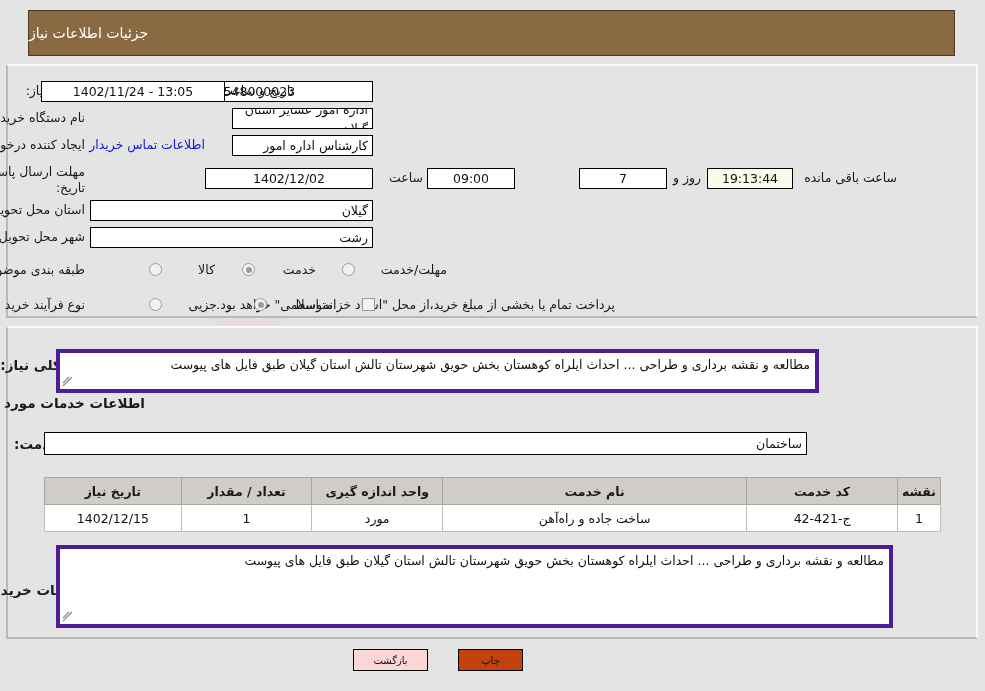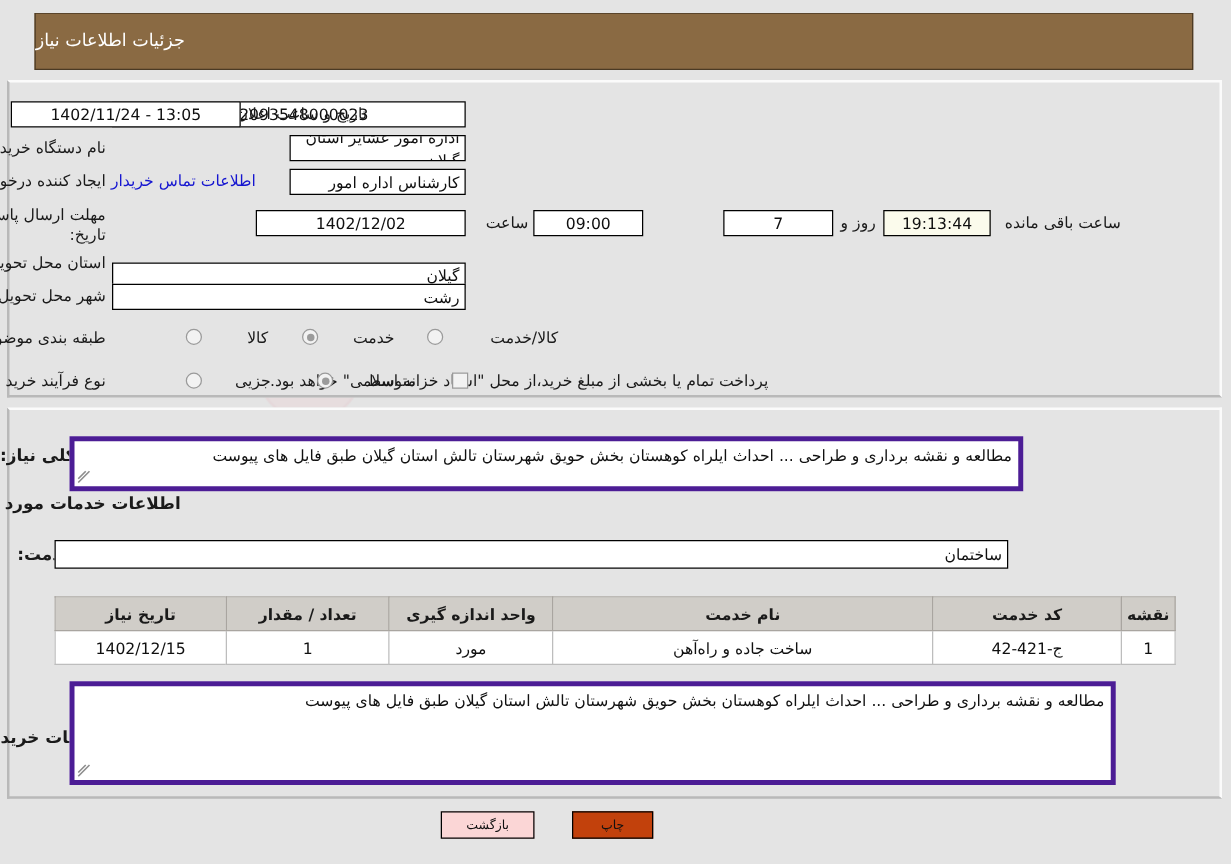--- a/index.html
+++ b/index.html
@@ -210,52 +210,52 @@
 
   <div class="title-bar">
     <span>جزئیات اطلاعات نیاز</span>
   </div>
 
   <div class="panel" id="panel-top"></div>
 
   <div class="lbl" style="right:900px; top:83px;">شماره نیاز:</div>
   <div class="fld center" style="right:612px; top:81px; width:283px;">1102093548000023</div>
   <div class="lbl" style="right:691px; top:83px;">تاریخ و ساعت اعلان عمومی:</div>
-  <div class="fld center" style="right:792px; top:81px; width:184px; left:105px;">13:05 - 1402/11/24</div>
+  <div class="fld center" style="right:760px; top:81px; width:184px; left:105px;">13:05 - 1402/11/24</div>
 
   <div class="lbl" style="right:900px; top:110px;">نام دستگاه خریدار:</div>
   <div class="fld rightpad" style="right:612px; top:108px; left:232px;">اداره امور عشایر استان گیلان</div>
 
   <div class="lbl" style="right:900px; top:137px;">ایجاد کننده درخواست:</div>
   <div class="fld rightpad" style="right:612px; top:135px; left:232px;">امین نیکخوی مجره کارشناس اداره امور عشایر استان گیلان</div>
   <a class="link" style="right:780px; top:137px; left:110px;">اطلاعات تماس خریدار</a>
 
   <div class="lbl" style="right:900px; top:164px;">مهلت ارسال پاسخ: تا</div>
   <div class="lbl" style="right:900px; top:180px;">تاریخ:</div>
   <div class="fld center" style="right:612px; top:168px; width:168px;">1402/12/02</div>
   <div class="lbl" style="right:562px; top:170px;">ساعت</div>
   <div class="fld center" style="right:470px; top:168px; width:88px;">09:00</div>
   <div class="fld center" style="right:318px; top:168px; width:88px;">7</div>
   <div class="lbl" style="right:284px; top:170px;">روز و</div>
   <div class="fld cream center" style="right:192px; top:168px; width:86px;">19:13:44</div>
   <div class="lbl" style="right:88px; top:170px;">ساعت باقی مانده</div>
 
   <div class="lbl" style="right:900px; top:202px;">استان محل تحویل:</div>
-  <div class="fld rightpad" style="right:612px; top:200px; width:283px;margin-top:10px;">گیلان</div>
+  <div class="fld rightpad" style="right:612px; top:200px; width:283px;">گیلان</div>
 
   <div class="lbl" style="right:900px; top:229px;">شهر محل تحویل:</div>
   <div class="fld rightpad" style="right:612px; top:227px; width:283px;">رشت</div>
 
   <div class="lbl" style="right:900px; top:262px;">طبقه بندی موضوعی:</div>
   <div class="radio" style="right:823px; top:263px;"></div>
   <div class="lbl" style="right:770px; top:262px;">کالا</div>
   <div class="radio on" style="right:730px; top:263px;"></div>
   <div class="lbl" style="right:669px; top:262px;">خدمت</div>
   <div class="radio" style="right:630px; top:263px;"></div>
-  <div class="lbl" style="right:538px; top:262px;">کالا/خدمت</div>
+  <div class="lbl" style="right:538px; top:262px;">مهلت/خدمت</div>
 
   <div class="lbl" style="right:900px; top:297px;">نوع فرآیند خرید :</div>
   <div class="radio" style="right:823px; top:298px;"></div>
   <div class="lbl" style="right:768px; top:297px;">جزیی</div>
   <div class="radio on" style="right:718px; top:298px;"></div>
   <div class="lbl" style="right:652px; top:297px;">متوسط</div>
   <div class="cbox" style="right:610px; top:298px;"></div>
   <div class="lbl" style="right:370px; top:297px;">پرداخت تمام یا بخشی از مبلغ خرید،از محل "اسناد خزانه اسلامی" خواهد بود.</div>
 
   <div class="panel" id="panel-bottom"></div>

